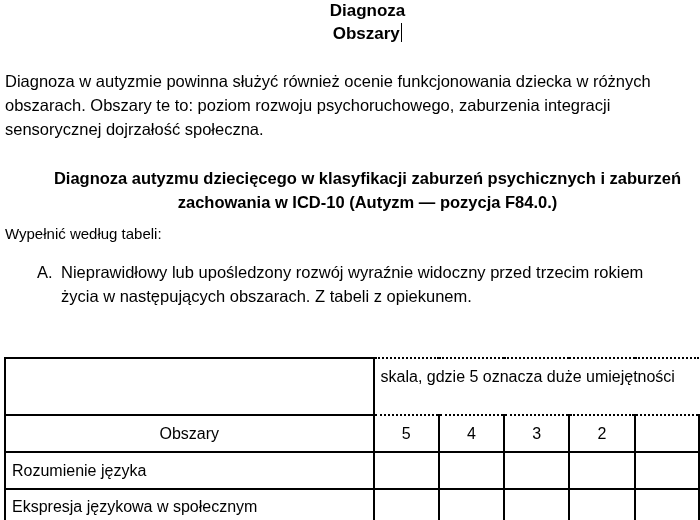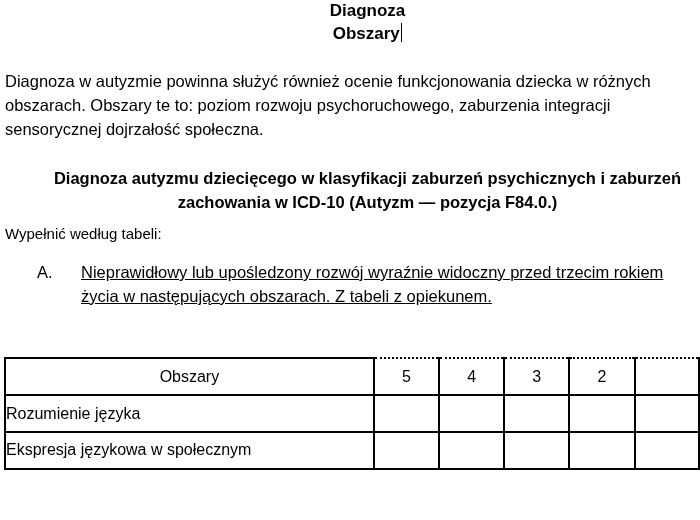--- a/index.html
+++ b/index.html
@@ -18,30 +18,30 @@
     position:absolute; left:5px; top:69px; width:720px;
     font-size:16.5px; line-height:24px; white-space:nowrap;
   }
   .section {
     position:absolute; left:0; width:735px; top:166px; text-align:center;
     font-weight:bold; font-size:16.5px; line-height:24px; white-space:nowrap;
   }
   .fill { position:absolute; left:5px; top:222px; font-size:15px; line-height:24px; }
   .list-item { position:absolute; left:37px; top:260px; font-size:16.5px; line-height:24px; white-space:nowrap; }
   .list-item .marker { position:absolute; left:0; top:0; }
-  .list-item .text { position:absolute; left:44px; top:0;text-decoration:underline; }
+  .list-item .text { position:absolute; left:24px; top:0; }
   .table-wrap { position:absolute; left:4px; top:357px; }
   table { border-collapse:collapse; font-size:16px; }
   td { border:2px solid #000; padding:0; vertical-align:middle; }
   td.dotted-top { border-top:2px dotted #000; }
   .scale-cell { border-left:2px dotted #000; border-top:2px dotted #000; border-right:none; border-bottom:2px dotted #000; padding:8px 6px; line-height:20px; vertical-align:top; }
   .area-col { width:397px; }
   .num { width:69px; text-align:center; }
   .row-h { height:37px; }
-  .area-label { }
+  .area-label { padding-left:6px; }
 </style>
 </head>
 <body>
 
 <div class="title t1">Diagnoza</div>
 <div class="title t2"><span>Obszary</span><span class="caret"></span></div>
 
 <div class="para">
   <div>Diagnoza w autyzmie powinna służyć również ocenie funkcjonowania dziecka w różnych</div>
   <div>obszarach. Obszary te to: poziom rozwoju psychoruchowego, zaburzenia integracji</div>
@@ -59,20 +59,24 @@
   <span class="marker">A.</span>
   <div class="text">
     <div>Nieprawidłowy lub upośledzony rozwój wyraźnie widoczny przed trzecim rokiem</div>
     <div>życia w następujących obszarach. Z tabeli z opiekunem.</div>
   </div>
 </div>
 
 <div class="table-wrap">
   <table>
     <tbody>
+        <tr style="height:57px;">
+      <td class="area-col"></td>
+      <td colspan="5" class="scale-cell">skala, gdzie 5 oznacza duże umiejętności</td>
+    </tr>
     <tr class="row-h">
       <td class="area-col" style="text-align:center;margin-top:12px;">Obszary</td>
       <td class="num dotted-top">5</td>
       <td class="num dotted-top">4</td>
       <td class="num dotted-top">3</td>
       <td class="num dotted-top">2</td>
       <td class="num dotted-top"></td>
     </tr>
     <tr class="row-h">
       <td class="area-col area-label">Rozumienie języka</td>

